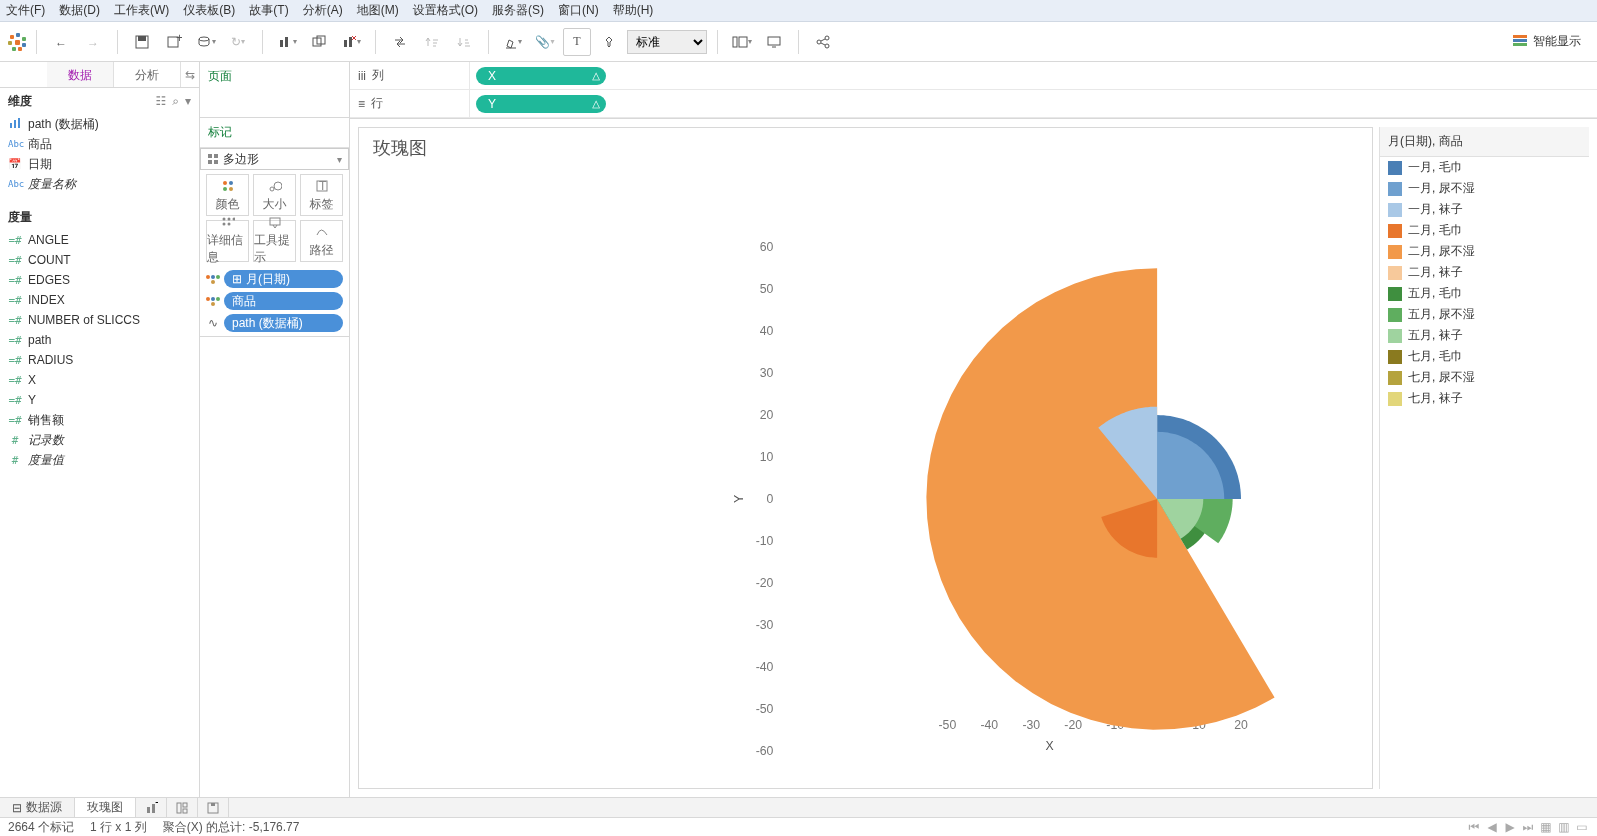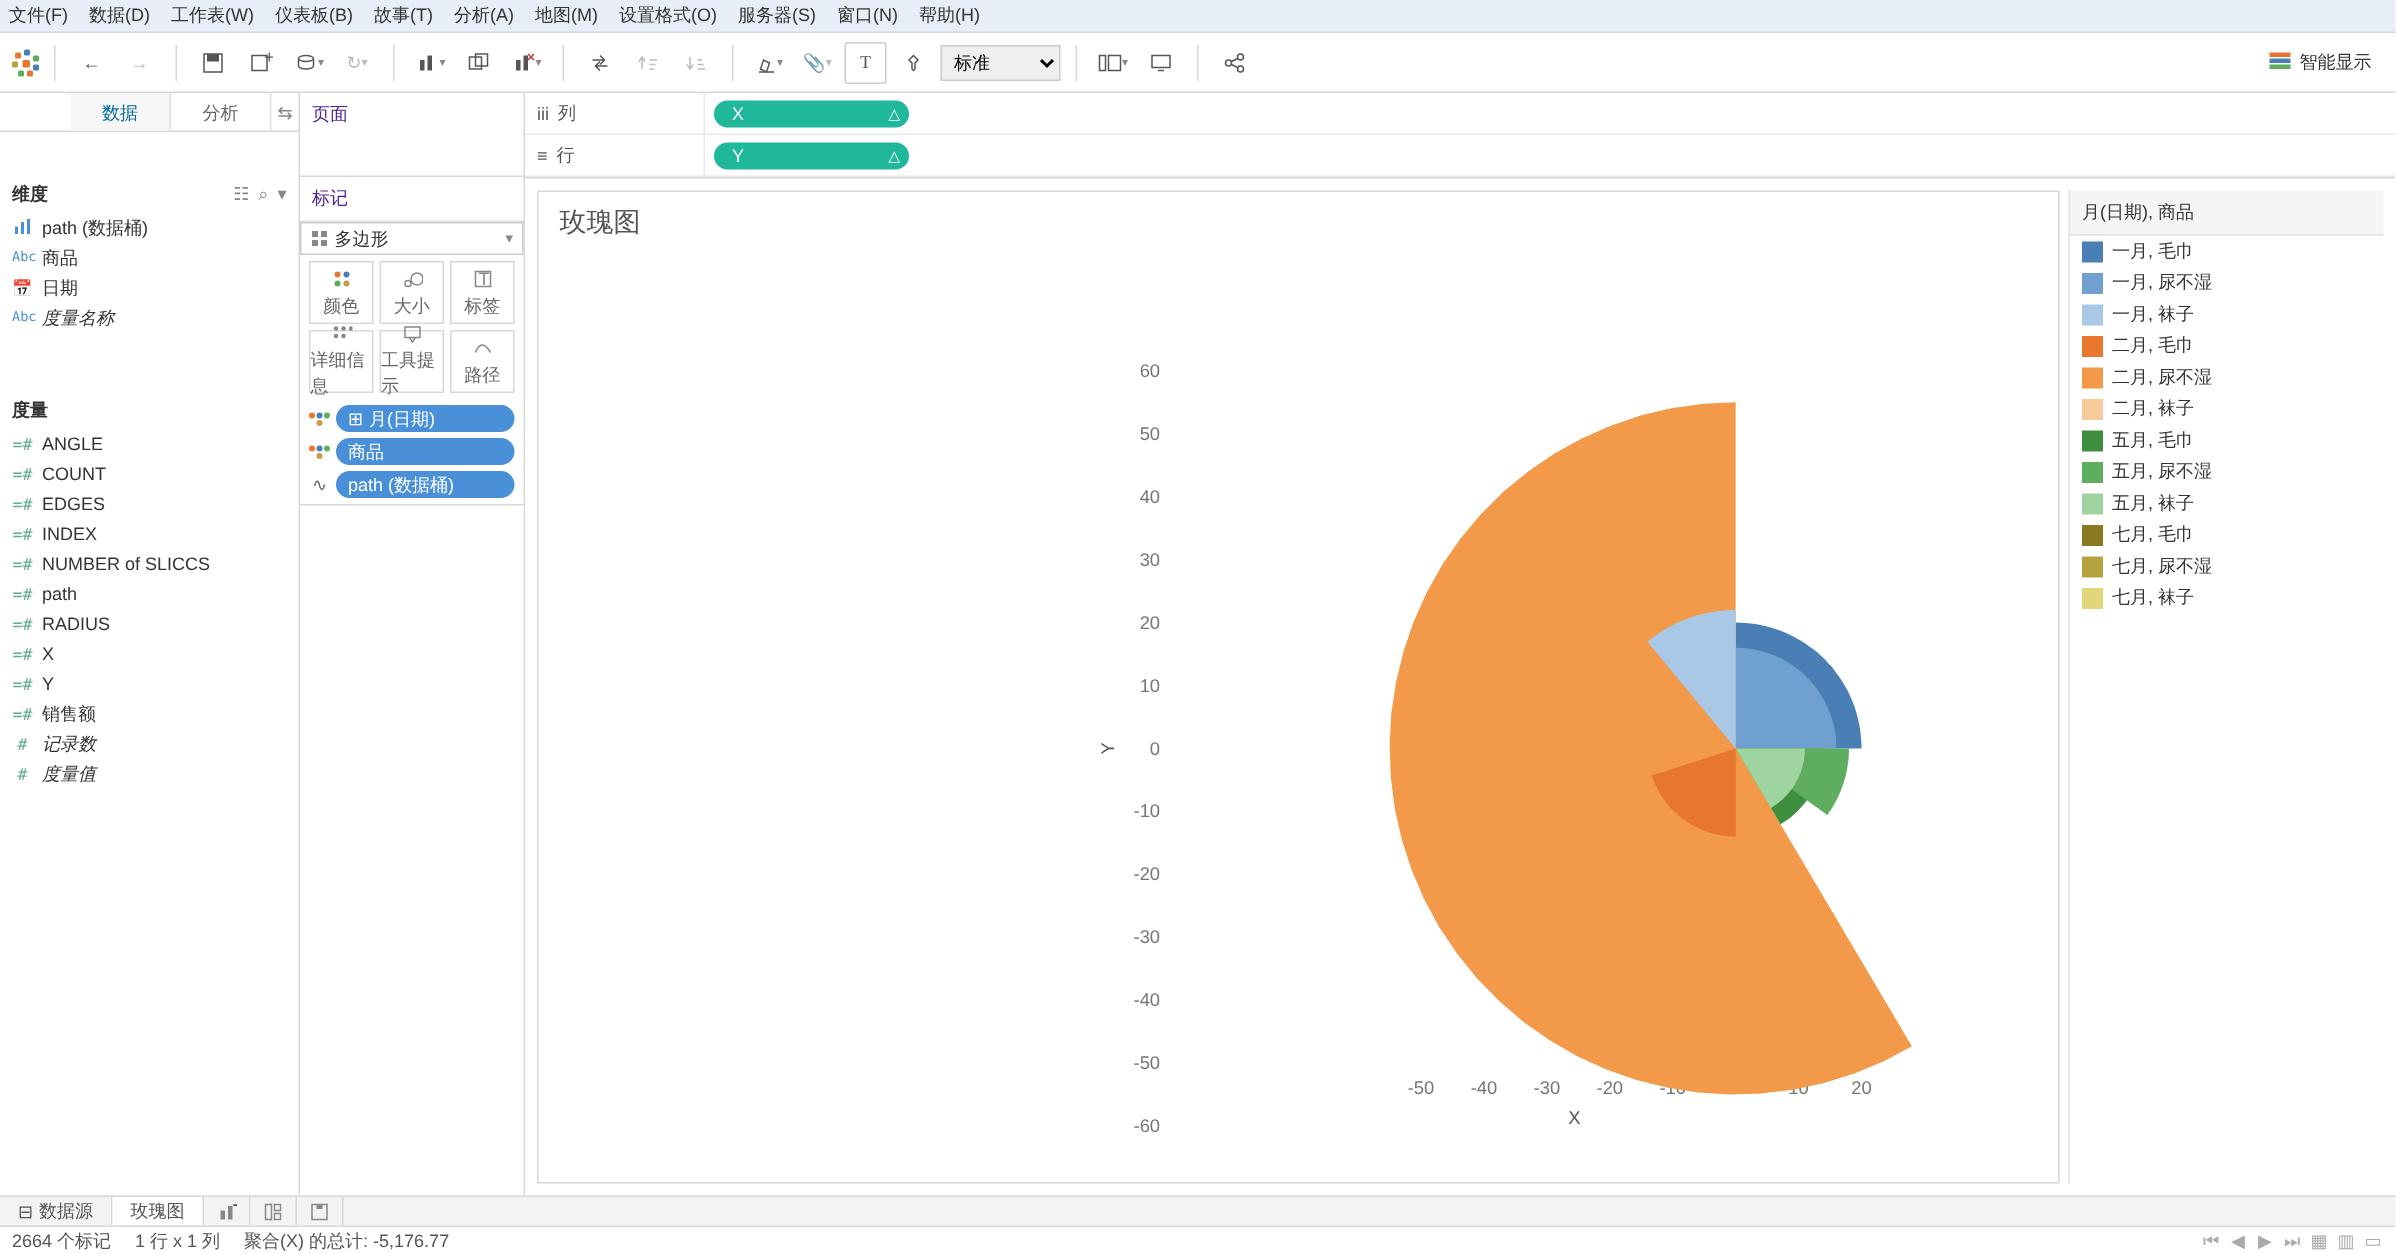--- a/index.html
+++ b/index.html
@@ -14,36 +14,36 @@
 .toolbar select { height: 24px; width: 80px; border: 1px solid #ccc; padding: 0 4px; }
 .showme { margin-left: auto; display: flex; align-items: center; gap: 6px; padding: 4px 8px; }
 .showme .ico { width: 14px; height: 14px; display: inline-block; }
 .showme .ico i { display:block; width:14px; height:3px; margin-bottom:1px;}
 
 .main { display: flex; height: calc(836px - 22px - 40px - 20px - 19px); }
 
 .leftcol { width: 200px; border-right: 1px solid #d8d8d8; display:flex; flex-direction:column; }
 .lefttabs { display: flex; height: 26px; border-bottom: 1px solid #d8d8d8; }
 .lefttab { flex: 1; text-align: center; line-height: 26px; color: #666; border-right:1px solid #e0e0e0;}
-.lefttab.active { color: #0369a1; background:#f7f7f7;margin-left:47px; }
+.lefttab.active { color: #a21caf; background:#f7f7f7;margin-left:47px; }
 .lefttabs .mini { width: 18px; flex: none; line-height:26px; text-align:center; color:#888;}
 .datasrc { height: 28px; display: flex; align-items: center; padding: 0 8px; gap: 6px; border-bottom:1px solid #e8e8e8;}
-.sect-h { height: 26px; display:flex; align-items:center; padding: 0 8px; font-weight:bold; justify-content:space-between;margin-top:28px; }
+.sect-h { height: 26px; display:flex; align-items:center; padding: 0 8px; font-weight:bold; justify-content:space-between; }
 .sect-h .tools { display:flex; gap:6px; color:#888; font-weight:normal;}
 .field { height: 20px; display:flex; align-items:center; padding: 0 8px; gap:6px; }
 .field .ico { width:14px; text-align:center; color:#5a9; font-family: monospace; font-size:11px;}
 .field .ico.abc { color:#4a90d9; font-size:9px; }
 .field .ico.cal { color:#4a90d9; }
 .field .ico.hash { color:#5fb08b; }
 .field .ico.eq { color:#5fb08b; }
 .flex-spacer{flex:1;}
 
 .midcol { width: 150px; border-right:1px solid #d8d8d8; display:flex; flex-direction:column;}
 .midbox { border-bottom:1px solid #d8d8d8; }
-.midbox .h { padding: 6px 8px; color:#4c1d95;}
+.midbox .h { padding: 6px 8px; color:#15803d;}
 .pages { height:56px;}
 .filters { height:66px;}
 .marks .h{ border-bottom:1px solid #e0e0e0;}
 .markselect { margin:0; display:flex; align-items:center; border:1px solid #ccc; height:22px; padding:0 6px; gap:4px; position:relative;}
 .markselect::after{content:"▾"; position:absolute; right:6px; color:#888; font-size:10px;}
 .markgrid { display:grid; grid-template-columns: repeat(3,1fr); gap:4px; padding:4px 6px;}
 .markbtn { border:1px solid #d8d8d8; height:42px; display:flex; flex-direction:column; align-items:center; justify-content:center; gap:2px; font-size:10px; color:#666;}
 .markbtn .g { font-size:14px; height:16px; display:flex; align-items:center;}
 .pills { padding: 4px 6px; display:flex; flex-direction:column; gap:4px;}
 .pillrow { display:flex; align-items:center; gap:4px;}

